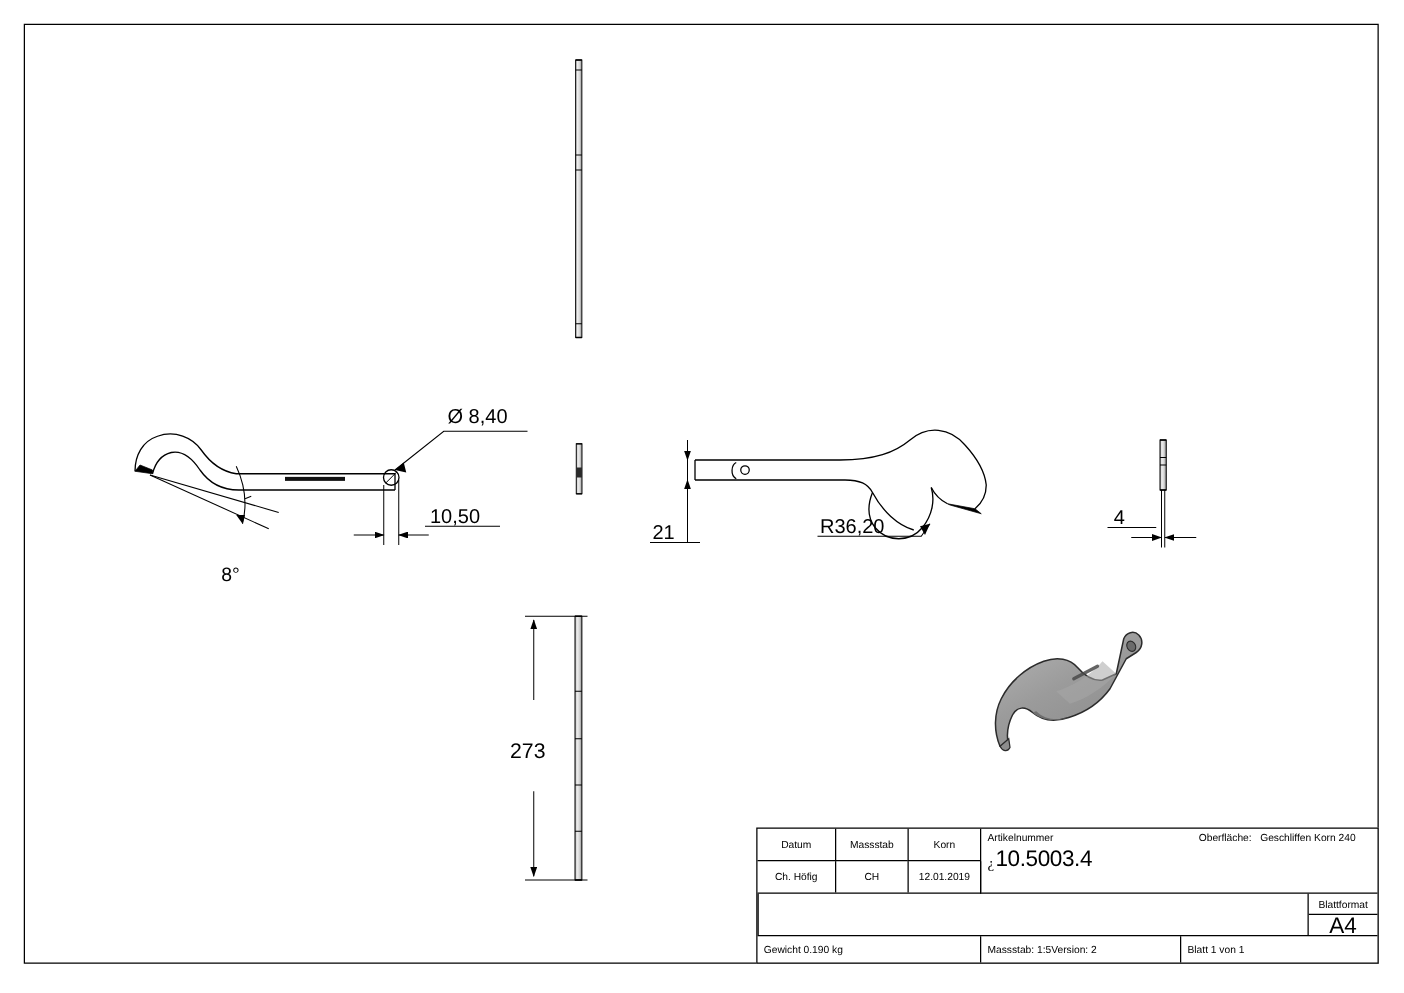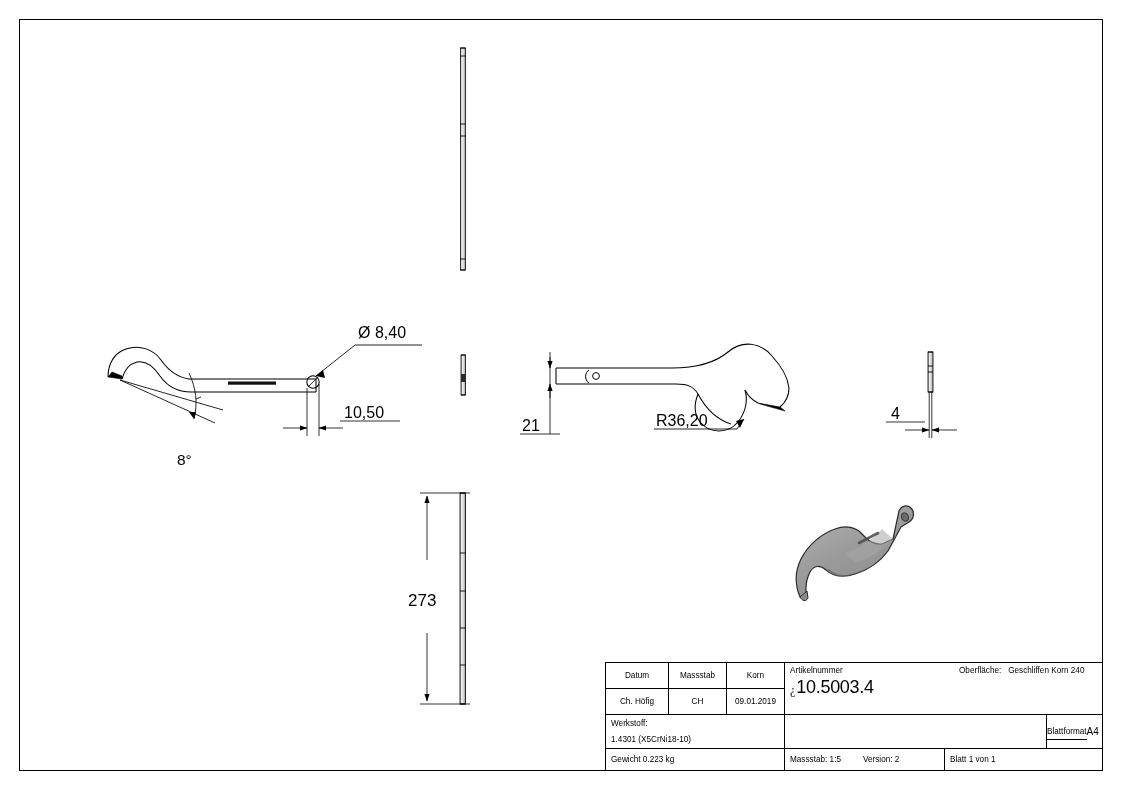--- a/index.html
+++ b/index.html
@@ -120,27 +120,27 @@
     width: 100%;
     text-align: center;
     font-size: 8.2px;
     border-bottom: 1.1px solid #000;
     height: 17px;
     line-height: 17px;
     box-sizing: border-box;
   }
   #fmt-value {
     width: 100%;
-    text-align: left;
-    font-size: 10px;
+    text-align: center;
+    font-size: 18px;
     height: 17px;
     line-height: 17px;
   }
-  .c-fmt { flex-direction: row; padding: 0; }
-  .scale-inner { display: flex; gap: 22px; }
+  .c-fmt { flex-direction: column; padding: 0; }
+  .scale-inner { display: flex; }
 </style>
 </head>
 <body>
 
 <div id="sheet">
 
   <div id="drawing-frame"></div>
 
   <svg class="layer" viewBox="0 0 1123 794">
     <defs>
@@ -336,38 +336,34 @@
         <div id="art-number-wrap">
           <span id="art-prefix">¿</span>
           <span id="art-number">10.5003.4</span>
         </div>
       </div>
     </div>
 
     <div class="tb-row r2">
       <div class="tb-cell c-name">Ch. Höfig</div>
       <div class="tb-cell c-sig bl">CH</div>
-      <div class="tb-cell c-date bl">09.01.2019</div>
+      <div class="tb-cell c-date bl">12.01.2019</div>
       <div class="tb-cell c-art bl"></div>
     </div>
 
     <div class="tb-row r3">
-      <div class="tb-cell c-mat">
-        <span class="mat-label">Werkstoff:</span>
-        <span class="mat-value">1.4301 (X5CrNi18-10)</span>
-      </div>
       <div class="tb-cell c-blank bl"></div>
       <div class="tb-cell c-fmt bl">
         <div id="fmt-label">Blattformat</div>
         <div id="fmt-value">A4</div>
       </div>
     </div>
 
     <div class="tb-row r4">
-      <div class="tb-cell c-mass">Gewicht 0.223 kg</div>
+      <div class="tb-cell c-mass">Gewicht 0.190 kg</div>
       <div class="tb-cell c-scale bl">
         <span class="scale-inner">
           <span>Massstab: 1:5</span>
           <span>Version: 2</span>
         </span>
       </div>
       <div class="tb-cell c-blatt bl">Blatt 1 von 1</div>
     </div>
 
   </div>

